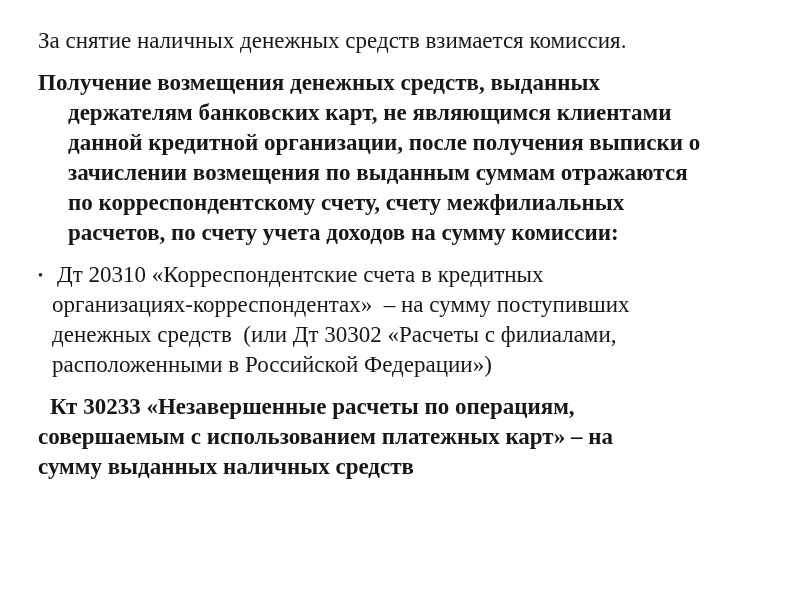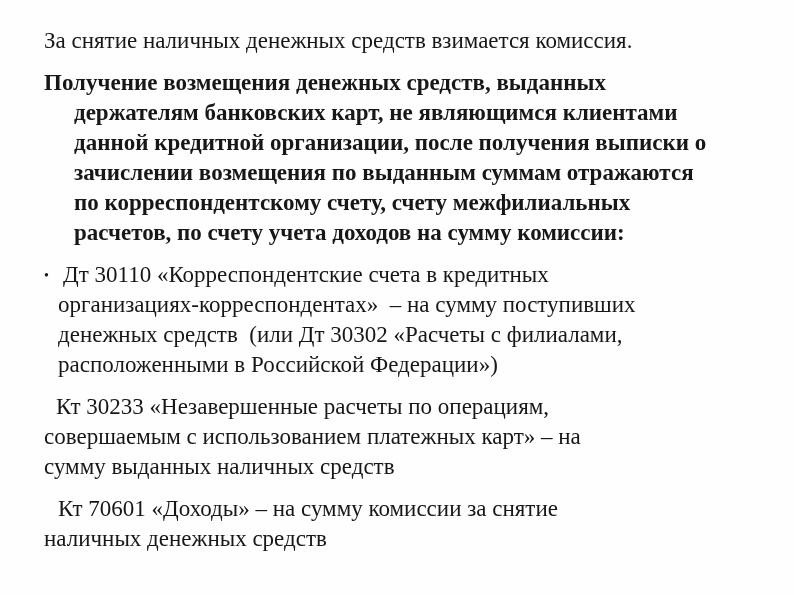--- a/index.html
+++ b/index.html
@@ -13,21 +13,20 @@
     overflow: hidden;
     font-family: "Liberation Serif", "DejaVu Serif", serif;
     color: #171717;
   }
   .slide {
     box-sizing: border-box;
     width: 770px;
     height: 595px;
     padding: 26px 40px 0 38px;
     background: #fefefe;
-    margin-left: 6px;
   }
   .p {
     margin: 12px 0 0 0;
     font-size: 23px;
     line-height: 30px;
     white-space: pre-wrap;
   }
   .p-intro {
     margin-top: 0;
   }
@@ -50,20 +49,21 @@
     color: #171717;
   }
   .bullet-text {
     flex: 1 1 auto;
     text-indent: 5px;
     white-space: pre-wrap;
   }
   
   .p-kt1 {
     text-indent: 12px;
+    font-weight: bold;
   }
   .p-kt2 {
     text-indent: 14px;
   }
 </style>
 </head>
 <body>
 
 <div class="slide">
 
@@ -71,26 +71,24 @@
 
   <p class="p p-hang">Получение возмещения денежных средств, выданных
 держателям банковских карт, не являющимся клиентами
 данной кредитной организации, после получения выписки о
 зачислении возмещения по выданным суммам отражаются
 по корреспондентскому счету, счету межфилиальных
 расчетов, по счету учета доходов на сумму комиссии:</p>
 
   <div class="p bullet-row">
     <span class="bullet-marker">•</span>
-    <span class="bullet-text">Дт 30110 «Корреспондентские счета в кредитных
+    <span class="bullet-text">Дт 20310 «Корреспондентские счета в кредитных
 организациях-корреспондентах»  – на сумму поступивших
 денежных средств  (или Дт 30302 «Расчеты с филиалами,
 расположенными в Российской Федерации»)</span>
   </div>
 
   <p class="p p-kt1">Кт 30233 «Незавершенные расчеты по операциям,
 совершаемым с использованием платежных карт» – на
 сумму выданных наличных средств</p>
 
-  <p class="p p-kt2">Кт 70601 «Доходы» – на сумму комиссии за снятие
-наличных денежных средств</p>
 
 </div>
 
 </body></html>

